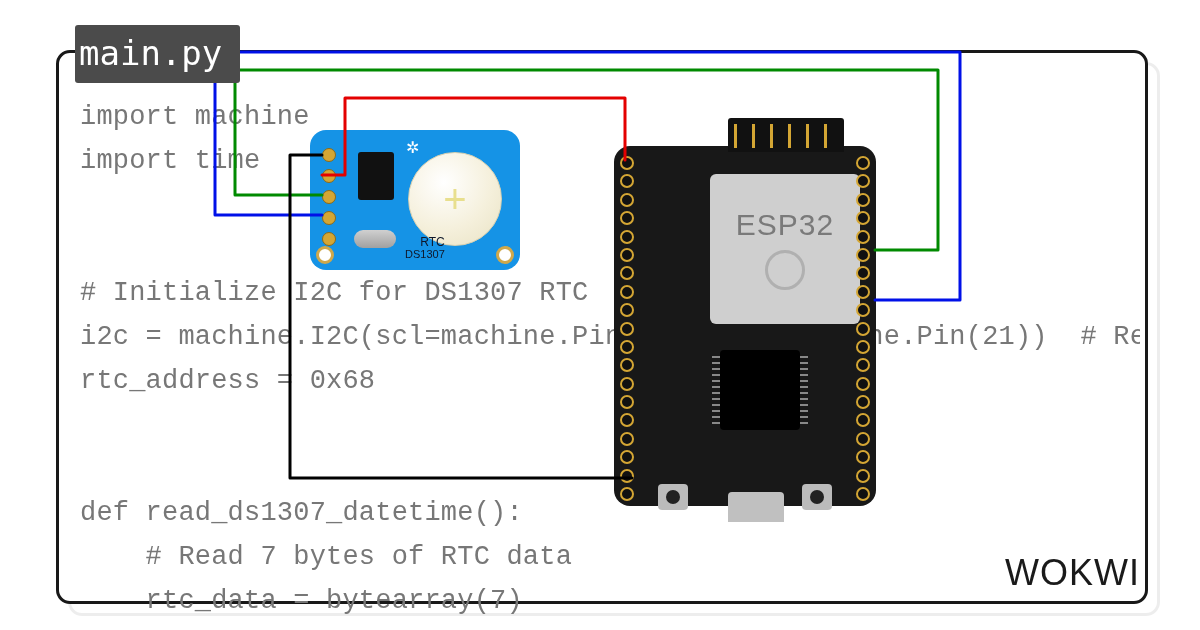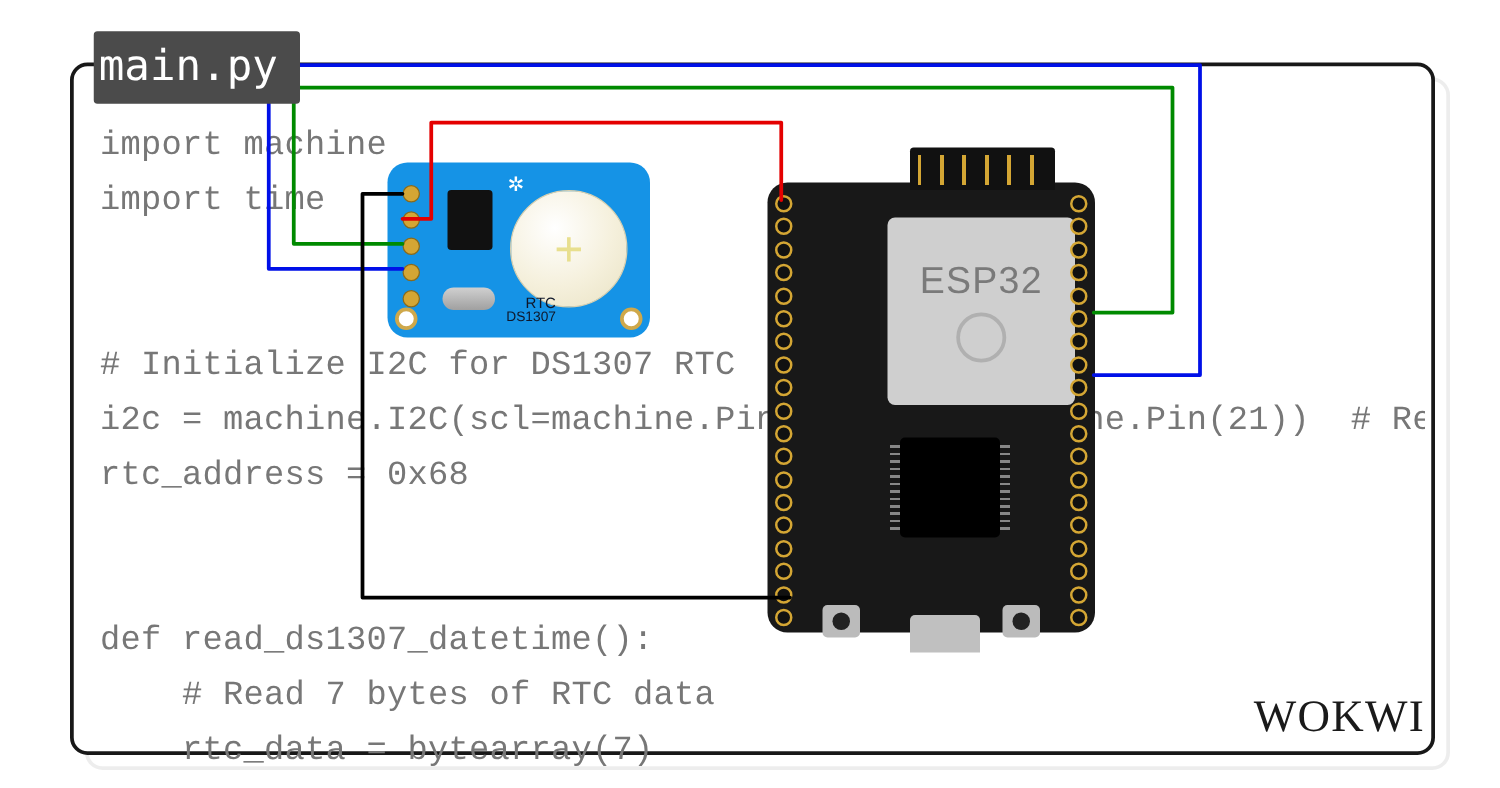--- a/index.html
+++ b/index.html
@@ -54,21 +54,21 @@
     color: #777;
     white-space: pre;
     overflow: hidden;
     z-index: 1;
     letter-spacing: 0.2px;
   }
   .logo {
     position: absolute;
     right: 60px;
     bottom: 36px;
-    font-family: Liberation Serif, serif;
+    font-family: Liberation Sans, sans-serif;
     font-size: 36px;
     font-weight: 500;
     color: #1a1a1a;
     letter-spacing: 1px;
     z-index: 6;
   }
   .wires {
     position: absolute;
     left: 0; top: 0;
     width: 1200px; height: 630px;

